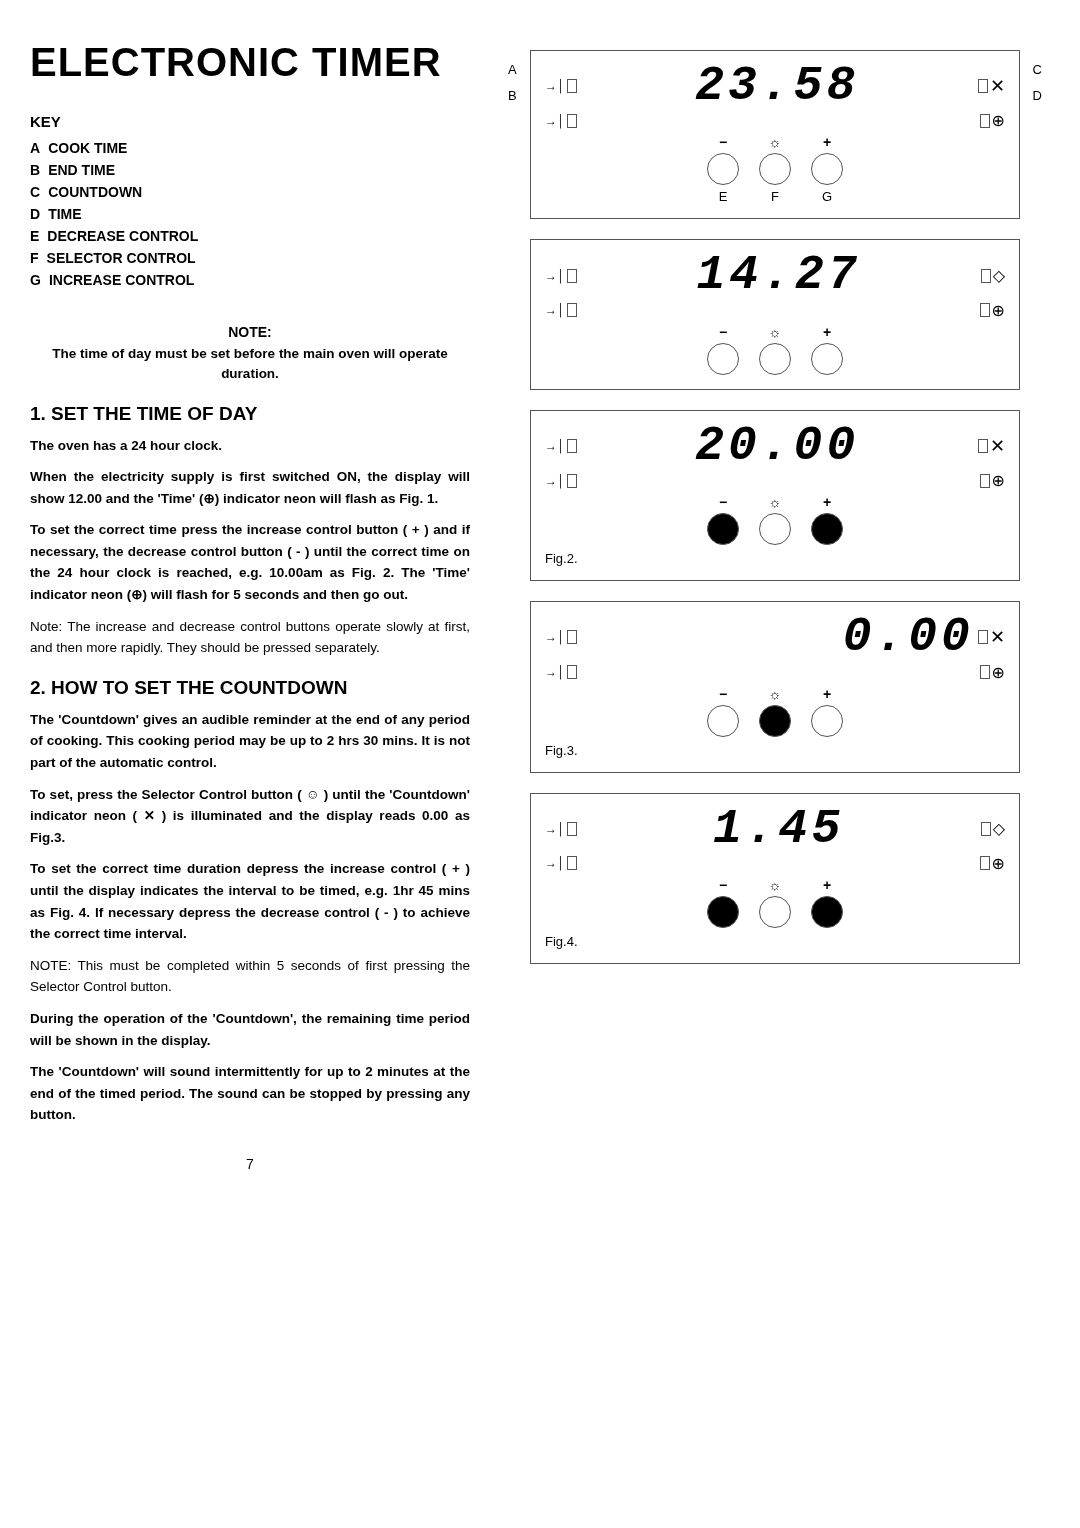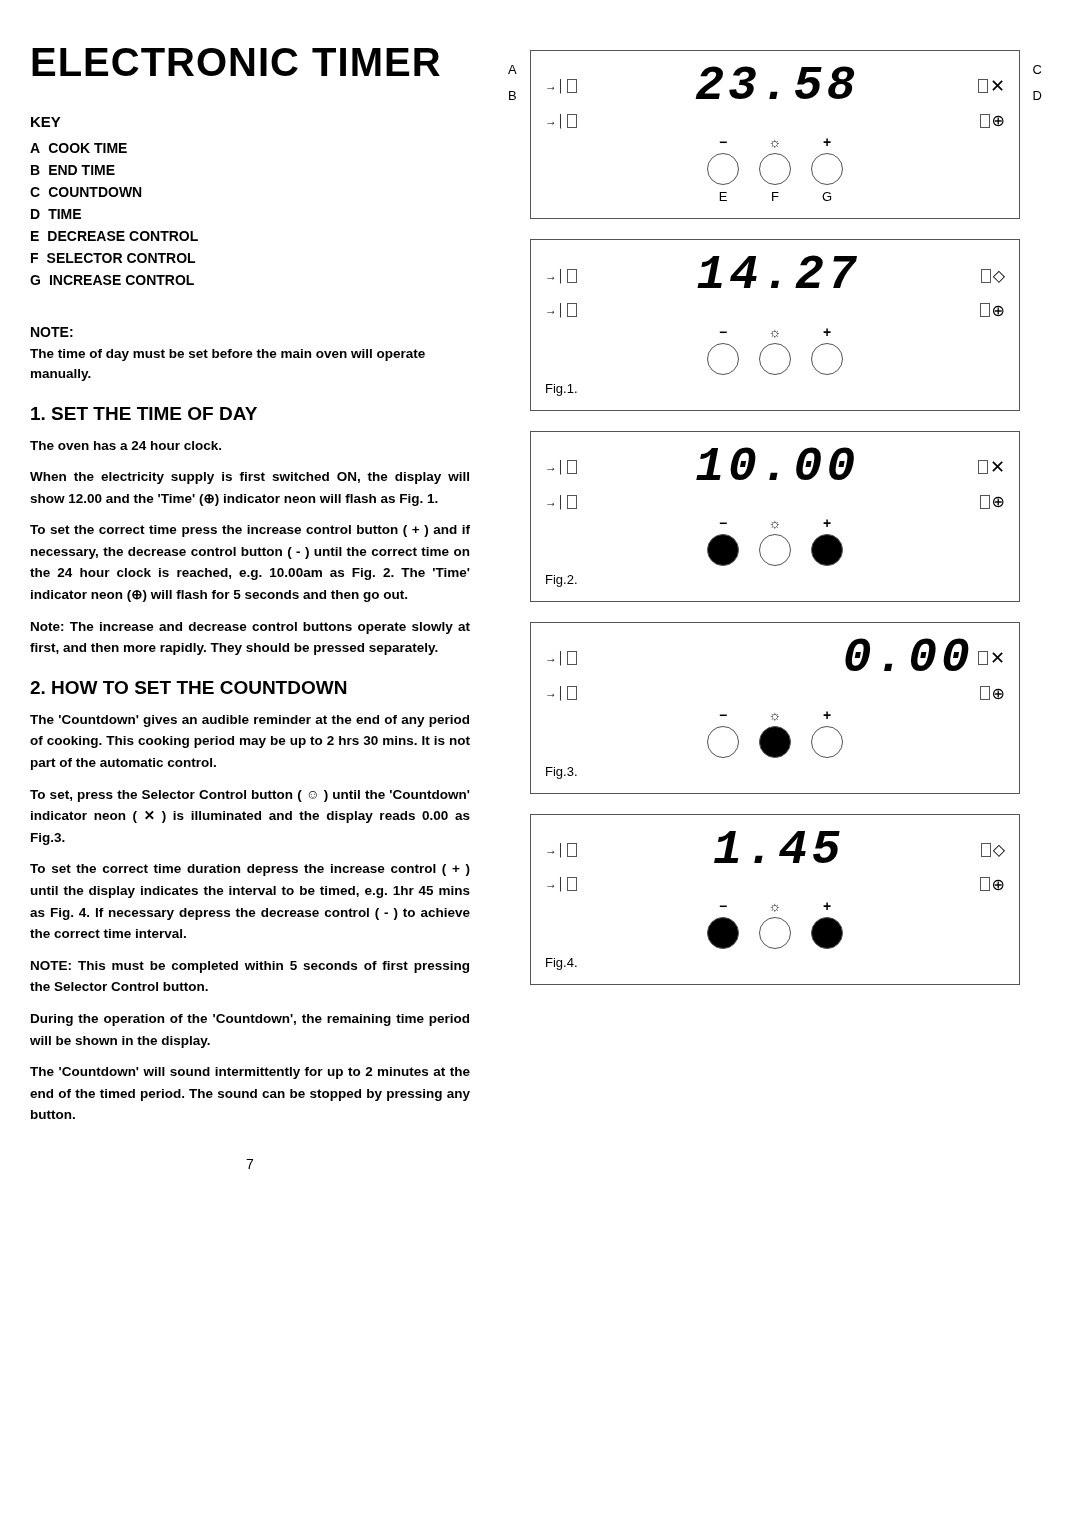--- a/index.html
+++ b/index.html
@@ -46,20 +46,21 @@
       font-weight: bold;
       margin-bottom: 6px;
       display: flex;
       gap: 8px;
     }
     .key-letter {
       font-weight: bold;
     }
     .note-section {
       margin-bottom: 8px;
+      text-align: center;
     }
     .note-title {
       font-weight: bold;
       font-size: 14px;
       margin-bottom: 4px;
     }
     .note-text {
       font-weight: bold;
       font-size: 13.5px;
       line-height: 1.5;
@@ -71,21 +72,21 @@
       margin-top: 18px;
     }
     p {
       font-size: 13.5px;
       line-height: 1.6;
       margin-bottom: 10px;
       text-align: justify;
       font-weight: bold;
     }
     p.bold-note {
-      font-weight: bold;
+      font-weight: normal;
     }
     .page-num {
       text-align: center;
       font-size: 14px;
       margin-top: 30px;
     }
     
     .timer-panel {
       border: 1.5px solid #555;
       padding: 10px 14px 14px 14px;
@@ -190,21 +191,21 @@
         <span>SELECTOR CONTROL</span>
       </div>
       <div class="key-item">
         <span class="key-letter">G</span>
         <span>INCREASE CONTROL</span>
       </div>
     </div>
 
     <div class="note-section">
       <div class="note-title">NOTE:</div>
-      <div class="note-text">The time of day must be set before the main oven will operate manually.</div>
+      <div class="note-text">The time of day must be set before the main oven will operate duration.</div>
     </div>
 
     <h2>1.  SET THE TIME OF DAY</h2>
     <p>The oven has a 24 hour clock.</p>
     <p>When the electricity supply is first switched ON, the display will show 12.00 and the 'Time' (⊕) indicator neon will flash as Fig. 1.</p>
     <p>To set the correct time press the increase control button ( + ) and if necessary, the decrease control button ( - ) until the correct time on the 24 hour clock is reached,  e.g. 10.00am as Fig. 2.  The 'Time' indicator neon (⊕) will flash for 5 seconds and then go out.</p>
     <p class="bold-note">Note: The increase and decrease control buttons operate slowly at first, and then more rapidly. They should be pressed separately.</p>
 
     <h2>2.  HOW TO SET THE COUNTDOWN</h2>
     <p>The 'Countdown' gives an audible reminder at the end of any period of cooking. This cooking period may be up to 2 hrs 30 mins. It is not part of the automatic control.</p>
@@ -307,33 +308,32 @@
           </div>
           <div class="ctrl-group">
             <span class="ctrl-sym">☼</span>
             <div class="ctrl-btn"></div>
           </div>
           <div class="ctrl-group">
             <span class="ctrl-sym">+</span>
             <div class="ctrl-btn"></div>
           </div>
         </div>
-        <div class="fig-label">Fig.1.</div>
       </div>
     </div>
 
     <div style="position:relative; margin-left:30px; margin-right:30px;">
       <div class="timer-panel">
         <div class="display-rows">
           <div class="display-row">
             <div style="display:flex;align-items:center;gap:2px;">
               <span style="font-size:12px;">→│</span>
               <div class="small-rect"></div>
             </div>
-            <div style="flex:1; font-size:48px; font-style:italic; font-weight:bold; font-family:'Courier New',monospace; letter-spacing:4px; text-align:center; line-height:1.05;">10.00</div>
+            <div style="flex:1; font-size:48px; font-style:italic; font-weight:bold; font-family:'Courier New',monospace; letter-spacing:4px; text-align:center; line-height:1.05;">20.00</div>
             <div style="display:flex;align-items:center;gap:2px;">
               <div class="small-rect"></div>
               <span style="font-size:18px;">✕</span>
             </div>
           </div>
           <div class="display-row">
             <div style="display:flex;align-items:center;gap:2px;">
               <span style="font-size:12px;">→│</span>
               <div class="small-rect"></div>
             </div>

